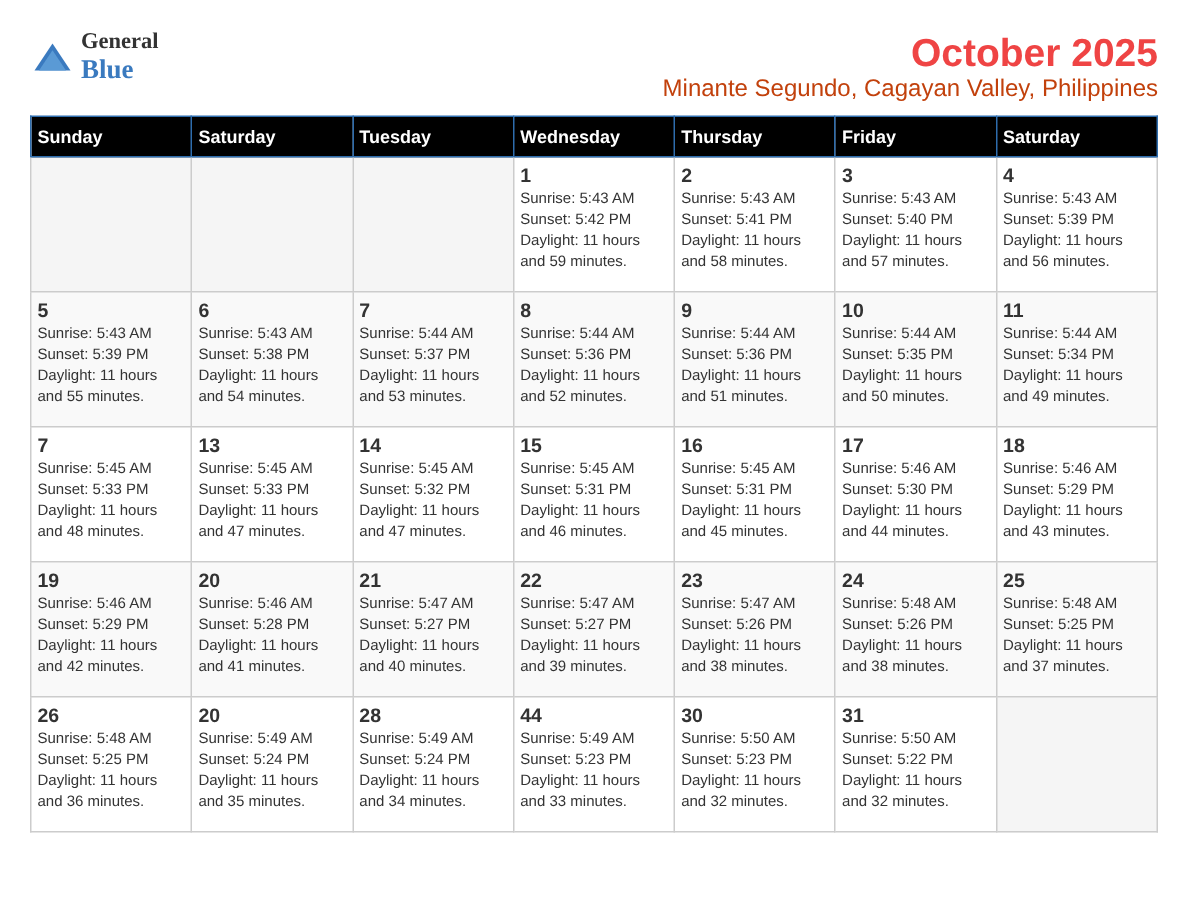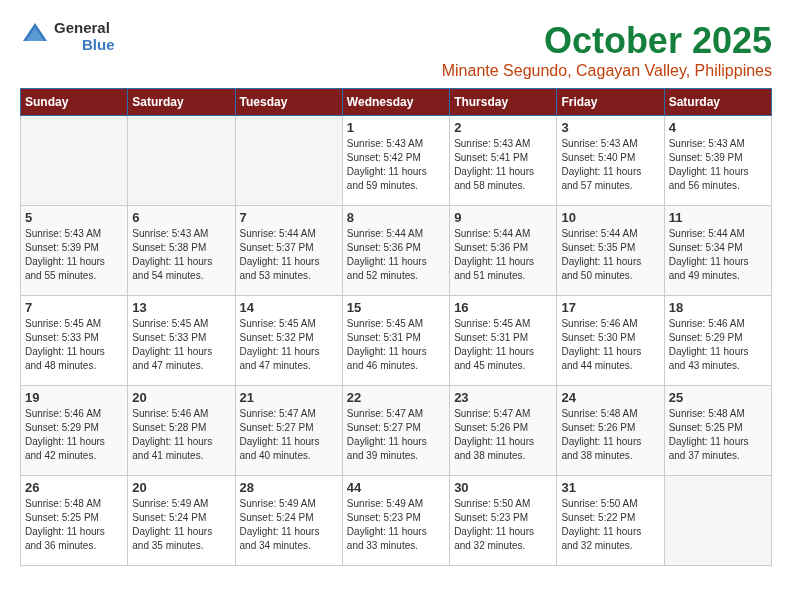--- a/index.html
+++ b/index.html
@@ -11,46 +11,47 @@
       padding: 20px;
     }
     .header-section {
       display: flex;
       align-items: flex-start;
       justify-content: space-between;
       margin-bottom: 8px;
     }
     .logo {
       display: flex;
-      align-items: flex-start;
+      align-items: flex-end;
       gap: 4px;
+      font-family: Liberation Serif, serif;
     }
     .logo-icon {
       width: 30px;
       height: 30px;
     }
     .title-section {
       text-align: right;
     }
     .page-title {
-      font-size: 36px;
+      font-size: 26px;
       font-weight: bold;
-      color: #15803d;
+      color: #ef4444;
     }
     .subtitle {
       font-size: 16px;
       color: #c2410c;
     }
     table {
       width: 100%;
       border-collapse: collapse;
       table-layout: fixed;
     }
     thead tr th {
-      background-color: #7f1d1d;
+      background-color: #000000;
       color: #fff;
       font-size: 12px;
       font-weight: bold;
       padding: 6px 4px;
       text-align: left;
       border: 1px solid #2e6dad;
     }
     tbody tr td {
       vertical-align: top;
       padding: 4px;
@@ -83,21 +84,21 @@
 <body>
 
 <div class="header-section">
   <div class="logo">
     <svg class="logo-icon" viewBox="0 0 40 40">
       <polygon points="20,4 36,28 4,28" fill="#3a7abf"></polygon>
       <polygon points="20,10 32,28 8,28" fill="#5a9ad5"></polygon>
     </svg>
     <div>
       <div style="font-size:15px;font-weight:bold;color:#333;line-height:1.1;">General</div>
-      <div style="font-size:15px;font-weight:bold;color:#3a7abf;line-height:1.1;margin-left:28px;">Blue</div>
+      <div style="font-size:18px;font-weight:bold;color:#3a7abf;line-height:1.1;">Blue</div>
     </div>
   </div>
   <div class="title-section">
     <div class="page-title">October 2025</div>
     <div class="subtitle">Minante Segundo, Cagayan Valley, Philippines</div>
   </div>
 </div>
 
 <table>
   <thead>

